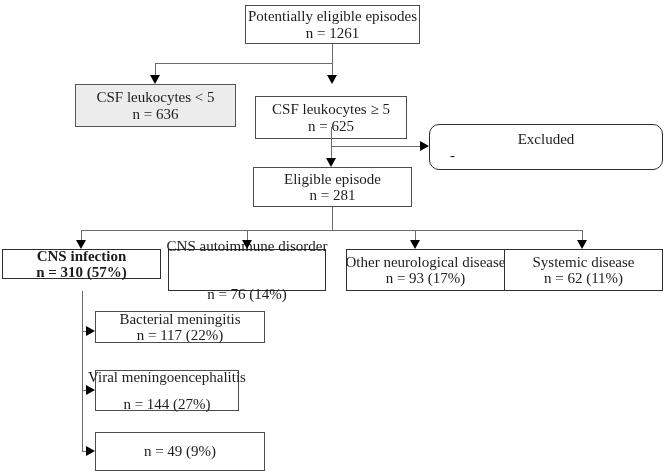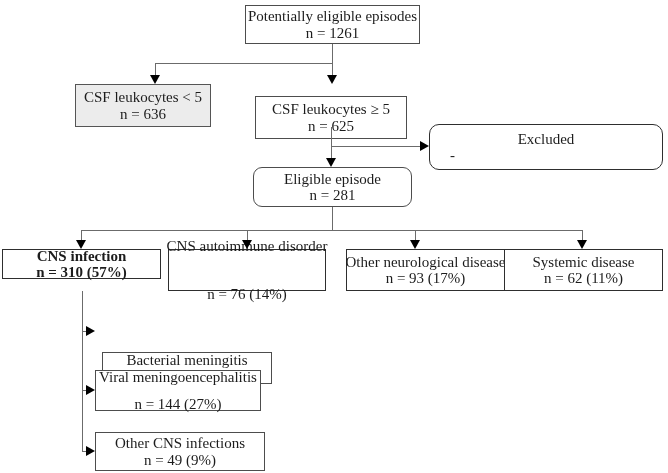--- a/index.html
+++ b/index.html
@@ -50,38 +50,38 @@
 </head>
 <body>
 
 <div class="canvas">
 
   <div class="box" style="left:245px;top:5px;width:175px;height:39px;">
     <span class="l1">Potentially eligible episodes</span>
     <span class="l2">n = 1261</span>
   </div>
 
-  <div class="box gray" style="left:75px;top:84px;width:136px;height:43px;">
+  <div class="box gray" style="left:75px;top:84px;width:161px;height:43px;">
     <span class="l1">CSF leukocytes &lt; 5</span>
     <span class="l2">n = 636</span>
   </div>
 
   <div class="box" style="left:255px;top:84px;width:152px;height:43px;margin-top:12px;">
     <span class="l1">CSF leukocytes ≥ 5</span>
     <span class="l2">n = 625</span>
   </div>
 
   <div class="box rounded" style="left:429px;top:124px;width:234px;height:46px;">
     <span class="l1">Excluded</span>
     <span class="x-row">
       <span class="x-dash">-</span>
     </span>
   </div>
 
-  <div class="box" style="left:253px;top:167px;width:159px;height:40px;border-radius:9px;">
+  <div class="box" style="left:253px;top:167px;width:159px;height:40px;">
     <span class="l1">Eligible episode</span>
     <span class="l2">n = 281</span>
   </div>
 
   <div class="box dark" style="left:2px;top:249px;width:159px;height:30px;font-weight:bold;">
     <span class="l1">CNS infection</span>
     <span class="l2">n = 310 (57%)</span>
   </div>
 
   <div class="box dark" style="left:168px;top:249px;width:158px;height:42px;gap:31px;">
@@ -92,32 +92,31 @@
   <div class="box dark" style="left:336px;top:249px;width:159px;height:42px;margin-left:10px;">
     <span class="l1">Other neurological disease</span>
     <span class="l2">n = 93 (17%)</span>
   </div>
 
   <div class="box dark" style="left:504px;top:249px;width:159px;height:42px;">
     <span class="l1">Systemic disease</span>
     <span class="l2">n = 62 (11%)</span>
   </div>
 
-  <div class="box" style="left:102px;top:311px;width:170px;height:32px;margin-top:41px;">
+  <div class="box" style="left:95px;top:311px;width:170px;height:32px;">
     <span class="l1">Bacterial meningitis</span>
     <span class="l2">n = 117 (22%)</span>
   </div>
 
-  <div class="box" style="left:95px;top:370px;width:166px;height:41px;gap:11px;">
+  <div class="box" style="left:95px;top:370px;width:144px;height:41px;gap:11px;">
     <span class="l1">Viral meningoencephalitis</span>
     <span class="l2">n = 144 (27%)</span>
   </div>
 
   <div class="box" style="left:95px;top:432px;width:170px;height:39px;">
-    <span class="l1">Other CNS infections</span>
     <span class="l2">n = 49 (9%)</span>
   </div>
 
   <div class="vline" style="left:332px;top:44px;height:20px;"></div>
   <div class="hline" style="left:155px;top:63px;width:178px;"></div>
   <div class="vline" style="left:155px;top:63px;height:13px;"></div>
   <div class="vline" style="left:332px;top:63px;height:13px;"></div>
   <div class="arr-d" style="left:150px;top:75px;"></div>
   <div class="arr-d" style="left:327px;top:75px;"></div>
 

